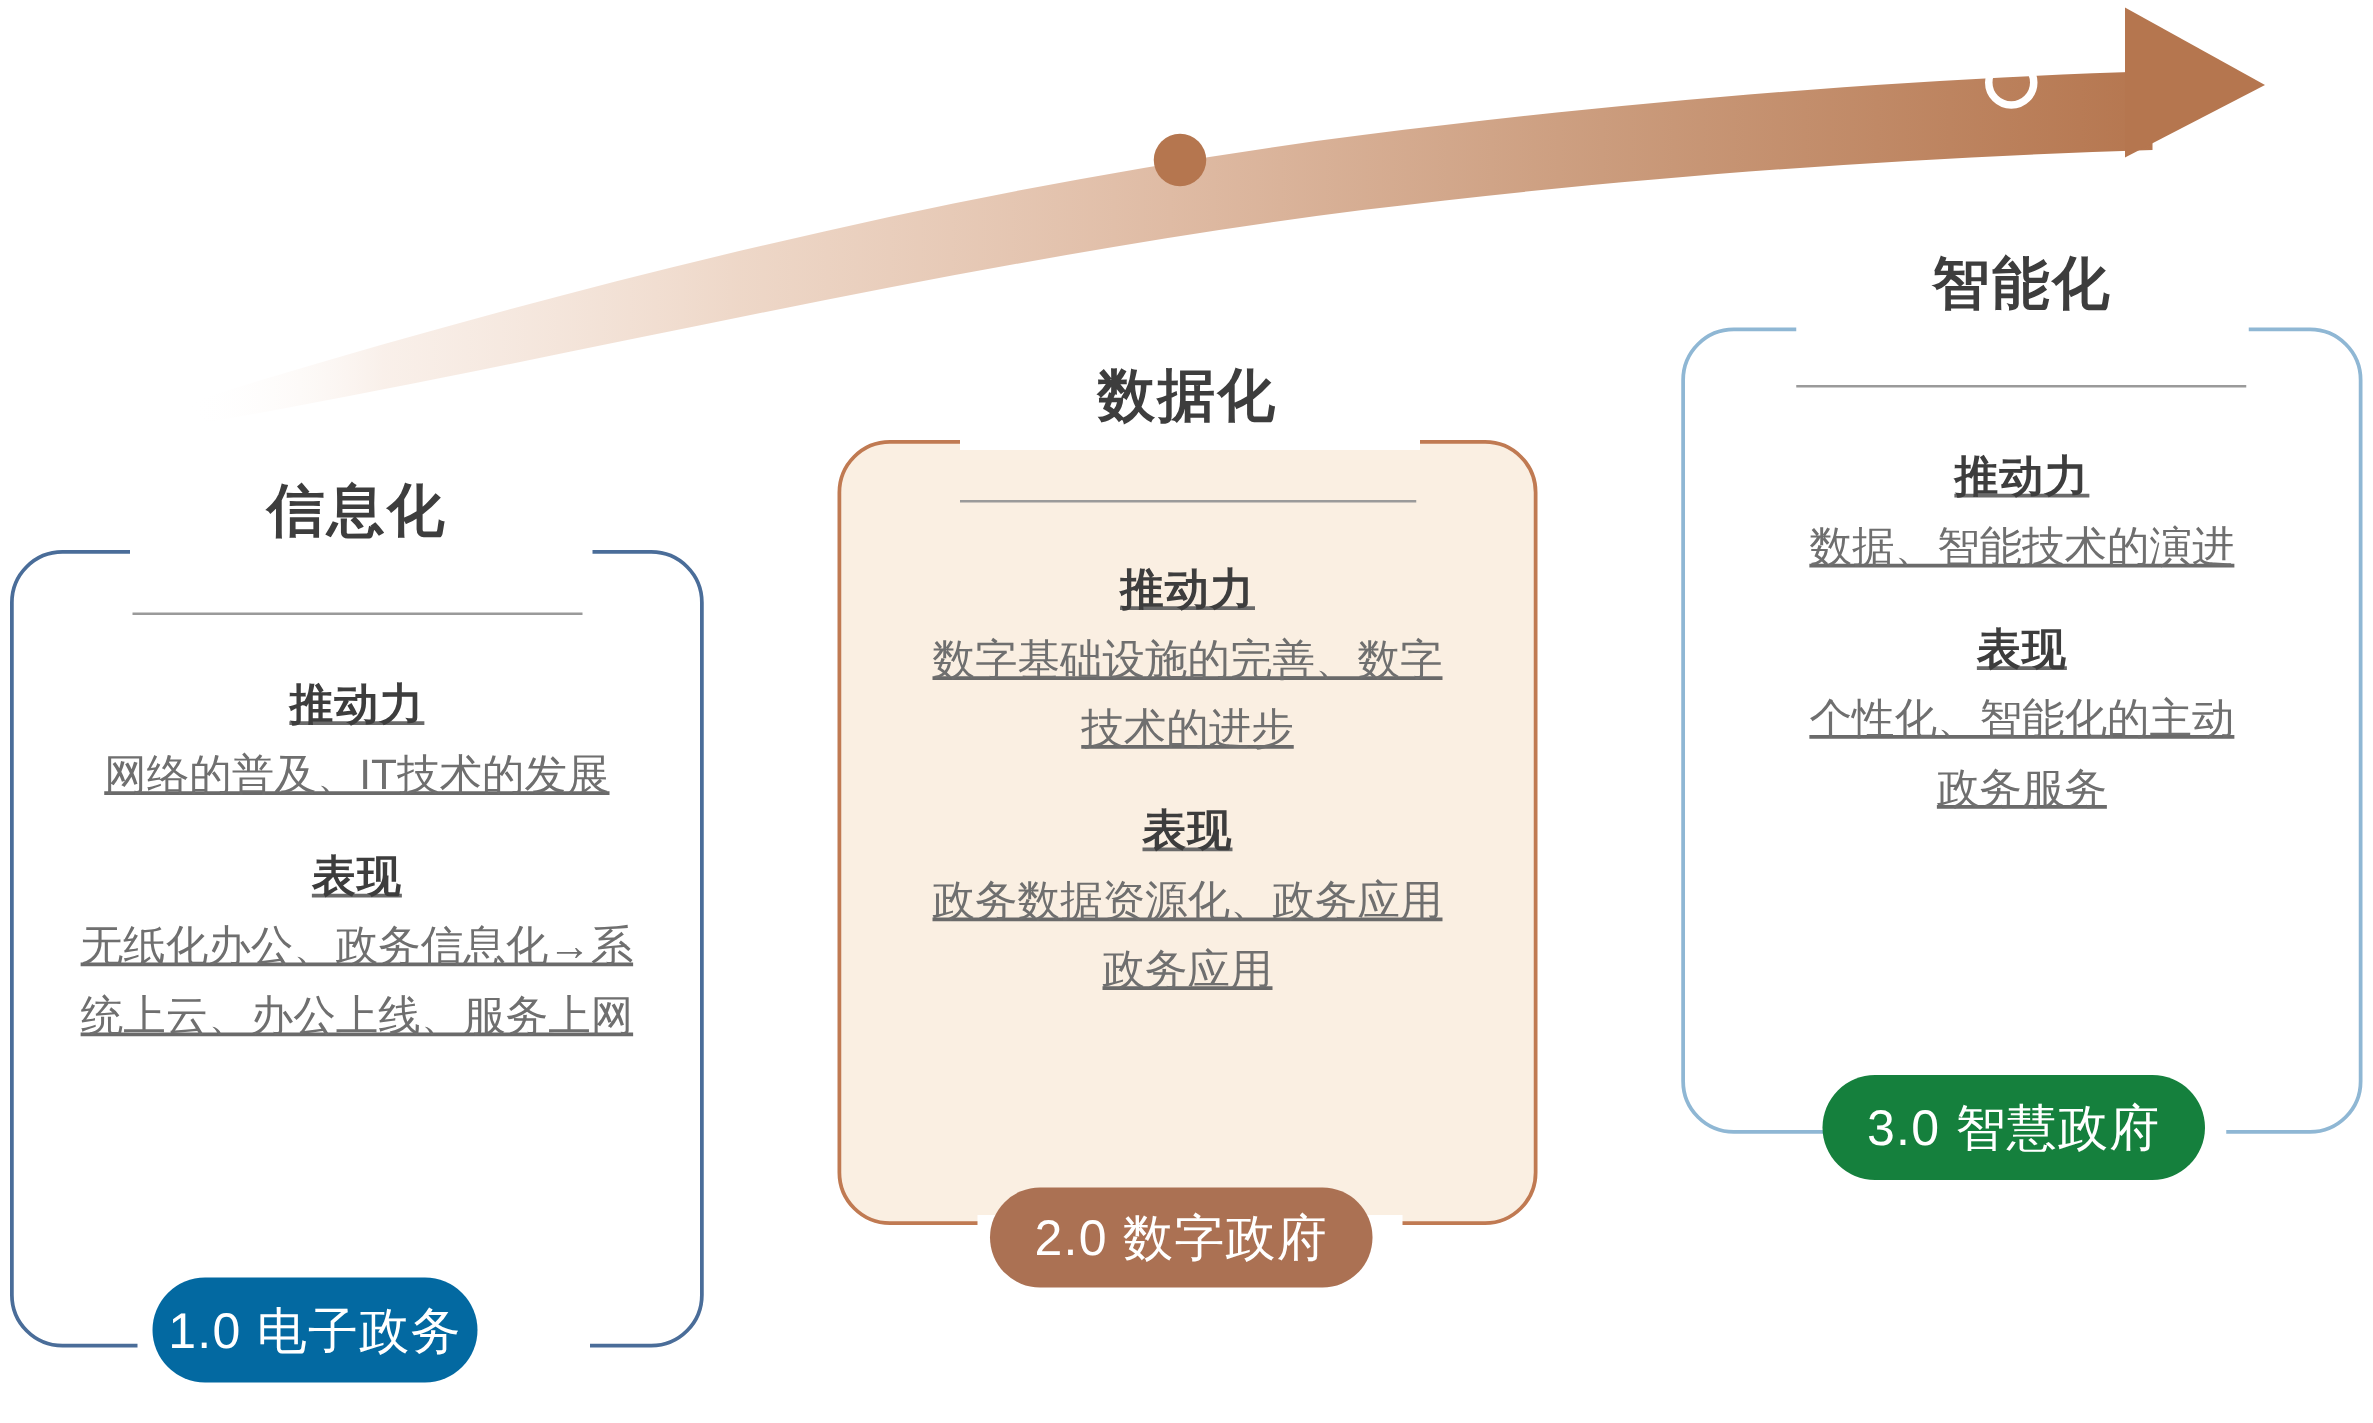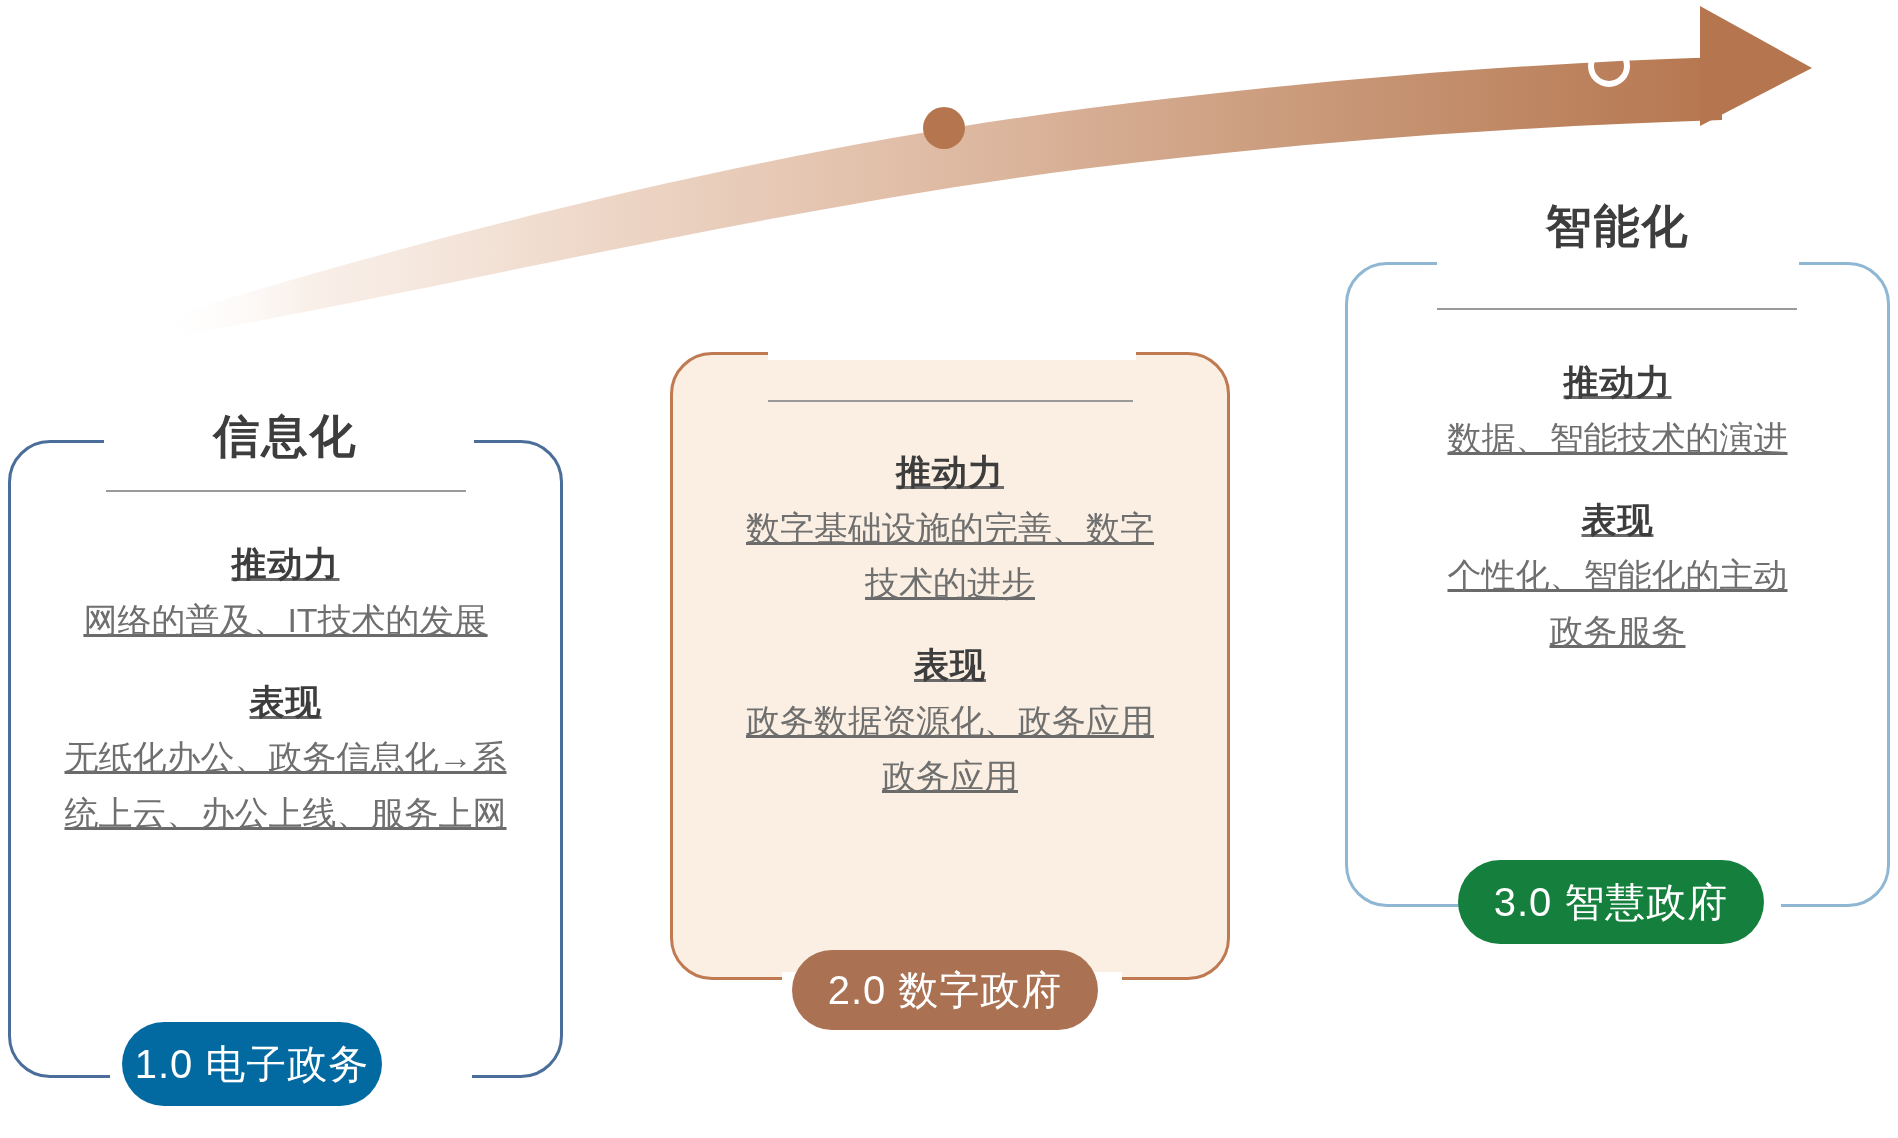--- a/index.html
+++ b/index.html
@@ -56,21 +56,21 @@
     color:#ffffff;
     border-radius:999px;
     white-space:nowrap;
     letter-spacing:1px;
     box-sizing:border-box;
   }
 
   
   #card-info{left:8px;top:440px;width:555px;height:638px;}
   #card-info .card-frame{border:3px solid #4a6d99;}
-  #card-info .card-title{top:-62px;font-size:46px;margin-top:28px;}
+  #card-info .card-title{top:-62px;font-size:46px;}
   #card-info .card-divider{left:98px;top:50px;width:360px;}
   #card-info .card-body{top:96px;font-size:34px;line-height:1.62;}
   #card-info .sec-head{font-size:35px;}
   #pill-1{left:122px;top:1022px;width:260px;height:84px;font-size:40px;background:#0369a1;}
 
   
   #card-data{left:670px;top:352px;width:560px;height:628px;}
   #card-data .card-frame{border:3px solid #c07a52;background:#faefe2;}
   #card-data .card-title{top:-66px;font-size:46px;}
   #card-data .card-divider{left:98px;top:48px;width:365px;}
@@ -141,20 +141,21 @@
       <div class="sec-text">统上云、办公上线、服务上网</div>
     </div>
   </div>
   <div class="pill" id="pill-1">1.0 电子政务</div>
 
   <div class="card" id="card-data">
     <div class="card-frame"></div>
     <div class="gap-v tinted" style="left:98px;top:-6px;width:368px;height:14px;background:#ffffff;"></div>
     <div class="gap-v" style="left:112px;bottom:-6px;width:340px;height:14px;"></div>
 
+    <div class="card-title">数据化</div>
     <div class="card-divider"></div>
 
     <div class="card-body">
       <div class="sec-head">推动力</div>
       <div class="sec-text">数字基础设施的完善、数字</div>
       <div class="sec-text">技术的进步</div>
       <div class="spacer"></div>
       <div class="sec-head">表现</div>
       <div class="sec-text">政务数据资源化、政务应用</div>
       <div class="sec-text">政务应用</div>

